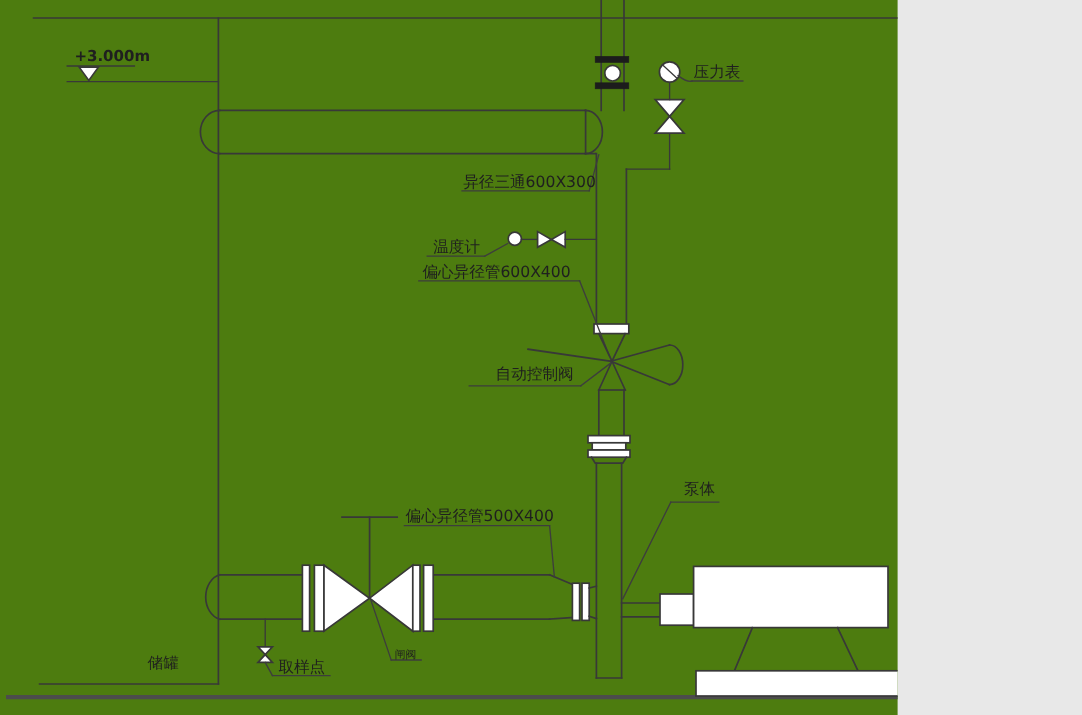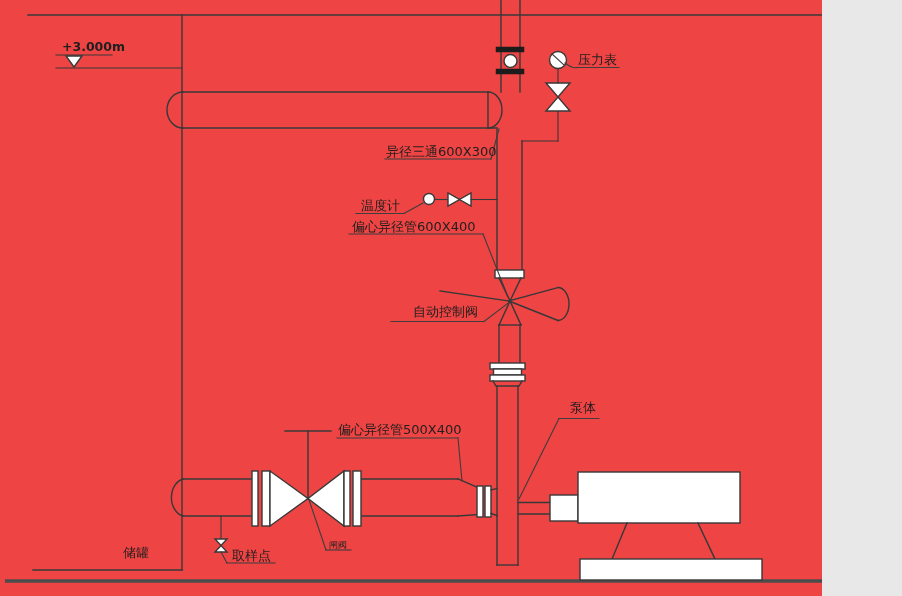--- a/index.html
+++ b/index.html
@@ -1,16 +1,16 @@
 <!DOCTYPE html>
 <html><head>
 <meta charset="utf-8">
 <style>
   html,body{margin:0;padding:0;background:#e8e8e8;}
-  .stage{position:relative;width:822px;height:596px;background:#ef4444;overflow:hidden;
+  .stage{position:relative;width:748px;height:596px;background:#4d7c0f;overflow:hidden;
          font-family:"DejaVu Sans",sans-serif;}
   svg{display:block;}
   .ln{fill:none;stroke:#383838;stroke-width:1.4;stroke-linecap:square;stroke-linejoin:miter;}
   .thin{fill:none;stroke:#383838;stroke-width:1.1;stroke-linecap:square;}
   .leader{fill:none;stroke:#3d3d3d;stroke-width:1.1;stroke-linecap:square;}
   .whitefill{fill:#ffffff;stroke:#383838;stroke-width:1.4;}
   .darkfill{fill:#1c1c1c;stroke:#1c1c1c;stroke-width:0.5;}
   .ground{fill:none;stroke:#4c4c4c;stroke-width:3.6;}
   text{fill:#1f1f1f;font-family:"DejaVu Sans",sans-serif;}
   .lbl{font-size:13px;}

